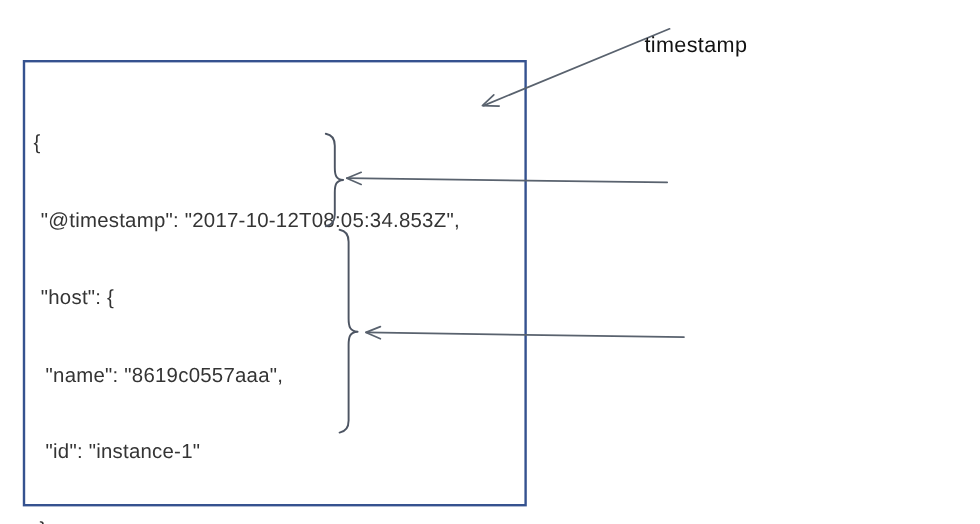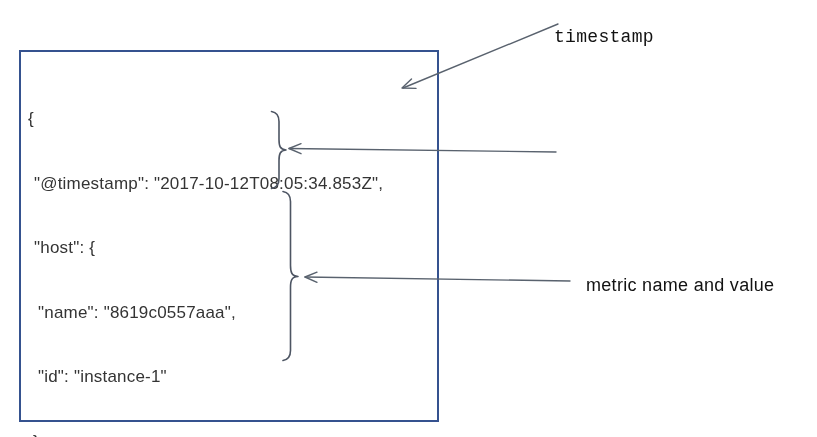--- a/index.html
+++ b/index.html
@@ -52,21 +52,21 @@
     top: 0;
     pointer-events: none;
   }
   .label {
     position: absolute;
     font-size: 18px;
     letter-spacing: 0.3px;
     color: #121212;
     white-space: nowrap;
   }
-  .label-timestamp { left: 554px; top: 27px; font-family: Liberation Mono, monospace; }
+  .label-timestamp { left: 537px; top: 27px; }
   .label-dimensions { left: 570px; top: 142px; }
   .label-metric { left: 586px; top: 275px; }
 </style>
 </head>
 <body>
 
 <div class="canvas">
 
   <div class="doc-box">
     <div class="code">
@@ -104,15 +104,14 @@
       <path d="M301,153.7 L289,148.5 L301,143.6"></path>
     </g>
 
     <g>
       <path d="M570,281 L305,277"></path>
       <path d="M317,282.3 L305,277 L317,272.2"></path>
     </g>
   </svg>
 
   <div class="label label-timestamp">timestamp</div>
-  <div class="label label-metric">metric name and value</div>
 
 </div>
 
 </body></html>

